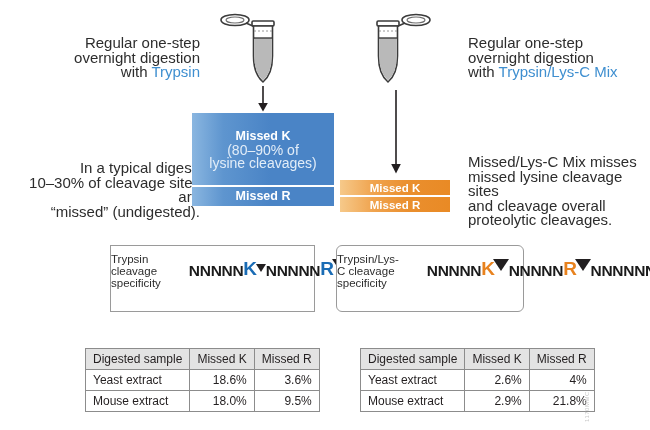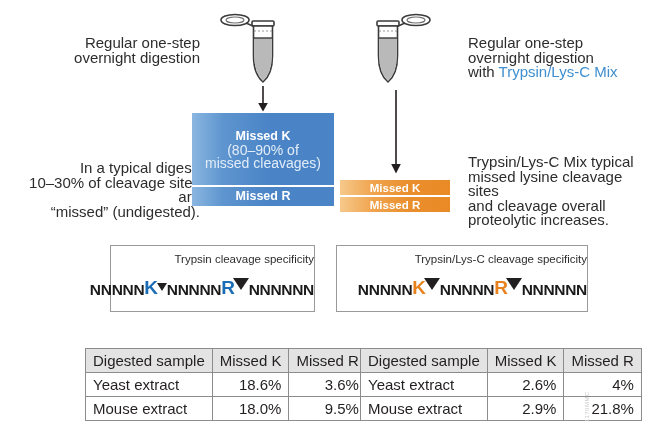--- a/index.html
+++ b/index.html
@@ -54,21 +54,21 @@
     color:#ffffff;
     display:flex;align-items:center;justify-content:center;
     font-size:11.5px;font-weight:bold;
   }
 
   
   .spec{
     border:1px solid #9a9a9a;
     background:#ffffff;
     box-sizing:border-box;
-    display:flex;flex-direction:column;align-items:flex-end;
+    display:flex;align-items:flex-start;
   }
   .spec-title{font-size:11.5px;color:#2d2d2d;margin-top:7px;}
   .seq{
     margin-top:4px;
     font-family:"Liberation Sans","DejaVu Sans",sans-serif;
     font-size:16px;font-weight:bold;letter-spacing:-0.3px;
     color:#1a1a1a;
     position:relative;height:30px;
     display:flex;align-items:flex-end;margin-left:28px;
   }
@@ -82,21 +82,21 @@
     border-left-color:transparent;border-right-color:transparent;
     border-top-color:#221f20;
     position:relative;
   }
   .tri-sm{border-left-width:5px;border-right-width:5px;border-top-width:8px;top:-8px;margin:0 0px 0 -1px;}
   .tri-lg{border-left-width:8px;border-right-width:8px;border-top-width:12px;top:-9px;margin:0 0px 0 -2px;}
 
   
   table.dt{
     border-collapse:collapse;
-    font-size:15px;
+    font-size:12px;
     background:#ffffff;
   }
   table.dt th,table.dt td{
     border:1px solid #8c8c8c;
     padding:3px 7px;
     font-weight:normal;
     color:#231f20;
     white-space:nowrap;
   }
   table.dt thead th{background:#e3e3e3;}
@@ -112,20 +112,21 @@
   }
 </style>
 </head>
 <body>
 
 <div id="root">
 
   <div class="abs caption cap-right-align" style="left:48px;top:36px;width:152px;">
     <div>Regular one-step</div>
     <div>overnight digestion</div>
+    <div><span>with </span><span class="link">Trypsin</span></div>
   </div>
 
   <div class="abs tube-wrap" style="left:219px;top:12px;">
     <svg width="64" height="82" viewBox="0 0 64 82">
 
       <ellipse cx="16" cy="8" rx="14" ry="5.5" fill="#ffffff" stroke="#3b3b3b" stroke-width="1.6"></ellipse>
       <ellipse cx="16" cy="8" rx="9" ry="3" fill="#ffffff" stroke="#6e6e6e" stroke-width="1.1"></ellipse>
       <path d="M27 11 L36 15" stroke="#3b3b3b" stroke-width="1.6" fill="none"></path>
 
       <rect x="33" y="9" width="22" height="5" rx="1.2" fill="#ffffff" stroke="#3b3b3b" stroke-width="1.6"></rect>
@@ -148,21 +149,21 @@
   <div class="abs caption cap-right-align" style="left:27px;top:161px;width:173px;">
     <div>In a typical digest,</div>
     <div>10–30% of cleavage sites are</div>
     <div>“missed” (undigested).</div>
   </div>
 
   <div class="abs" style="left:192px;top:113px;width:142px;">
     <div class="blue-box blue-k">
       <div class="bx-title">Missed K</div>
       <div class="bx-sub">(80–90% of</div>
-      <div class="bx-sub">missed cleavages)</div>
+      <div class="bx-sub">lysine cleavages)</div>
     </div>
     <div style="height:2px;background:#ffffff;"></div>
     <div class="blue-box blue-r">
       <div class="bx-title">Missed R</div>
     </div>
   </div>
 
   <div class="abs spec" style="left:110px;top:245px;width:205px;height:67px;">
     <div class="spec-title">Trypsin cleavage specificity</div>
     <div class="seq">
@@ -230,27 +231,27 @@
     <div class="or-bar">
       <span>Missed K</span>
     </div>
     <div style="height:2px;background:#ffffff;"></div>
     <div class="or-bar">
       <span>Missed R</span>
     </div>
   </div>
 
   <div class="abs caption cap-left-align" style="left:468px;top:155px;width:180px;">
-    <div>Trypsin/Lys-C Mix typical</div>
+    <div>Missed/Lys-C Mix misses</div>
     <div>missed lysine cleavage sites</div>
     <div>and cleavage overall</div>
-    <div>proteolytic increases.</div>
-  </div>
-
-  <div class="abs spec" style="left:336px;top:245px;width:252px;height:67px;">
+    <div>proteolytic cleavages.</div>
+  </div>
+
+  <div class="abs spec" style="left:336px;top:245px;width:188px;height:67px;border-radius:6px;">
     <div class="spec-title">Trypsin/Lys-C cleavage specificity</div>
     <div class="seq">
       <span class="n">NNNNN</span>
         <span class="res res-orange">K</span>
         <span class="tri tri-lg"></span>
         <span class="n">NNNNN</span>
         <span class="res res-orange">R</span>
         <span class="tri tri-lg"></span>
         <span class="n">NNNNNN</span>
     </div>

